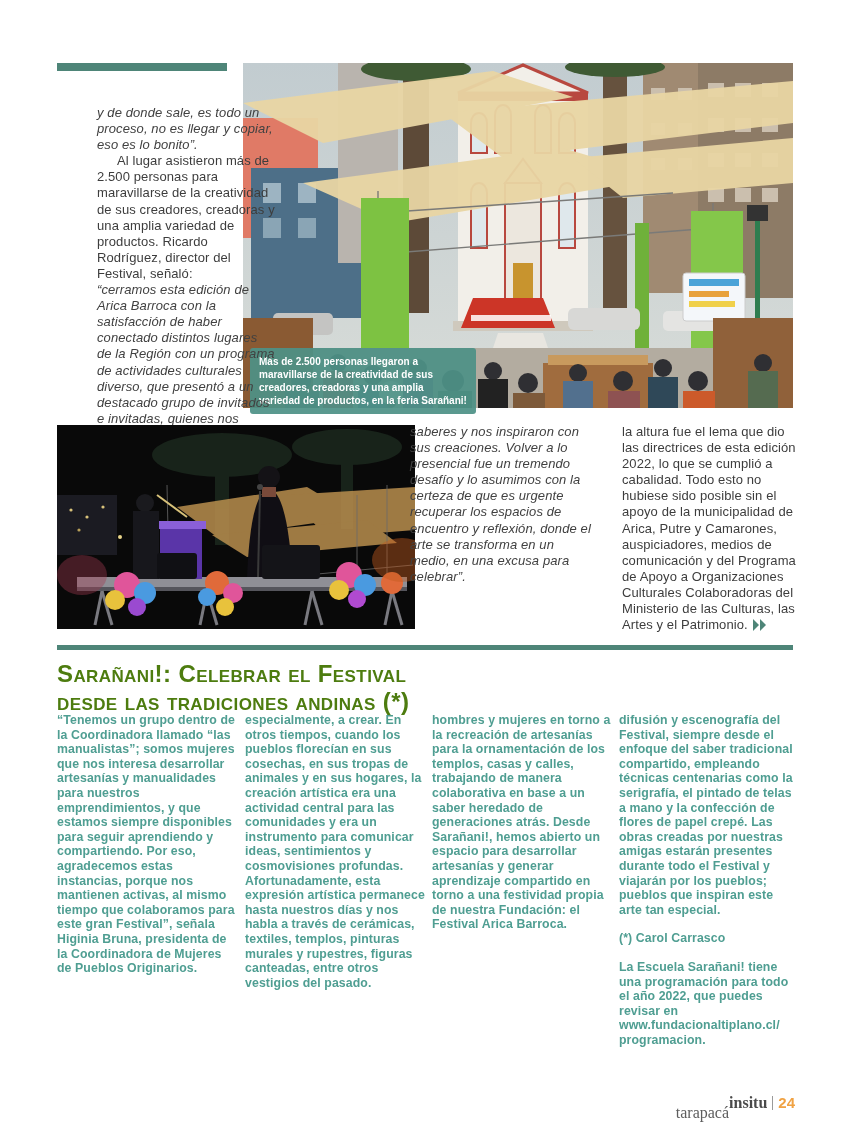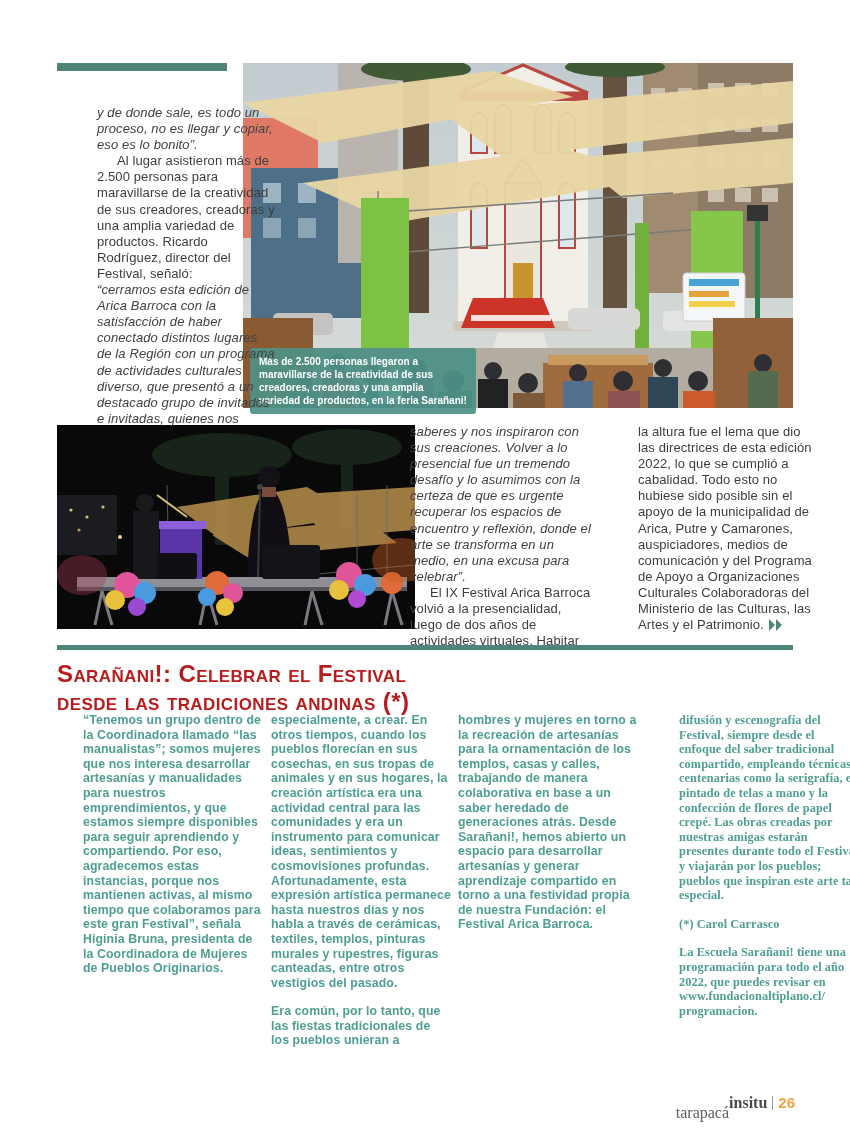--- a/index.html
+++ b/index.html
@@ -14,56 +14,55 @@
 
   
   .col-gray {
     position:absolute; color:#3d3d3d; font-size:13px; line-height:16.1px;
     letter-spacing:0.1px;
   }
   .col-gray p.ital { font-style:italic; color:#414141; }
   .col-gray p.indent { text-indent:20px; }
   #left-col   { left:57px;  top:105px; width:178px;margin-left:40px; }
   #mid-col-a  { left:410px; top:424px; width:186px; }
-  #mid-col-b  { left:638px; top:424px; width:176px; }
+  #mid-col-b  { left:622px; top:424px; width:176px; }
   .chevron-inline { display:inline-block; vertical-align:-2px; margin-left:4px; }
 
   
   .photo { position:absolute; display:block; }
   #top-photo   { left:243px; top:63px;  width:550px; height:345px; }
   #night-photo { left:57px;  top:425px; width:358px; height:204px; }
 
   
   .photo-caption {
     position:absolute; left:250px; top:348px; width:226px;
     background:rgba(78,145,134,0.93); border-radius:3px;
     color:#ffffff; font-weight:bold; font-size:10px; line-height:13px;
     padding:7px 9px;
   }
 
   
   .section-rule { position:absolute; left:57px; top:645px; width:736px; height:5px; background:#4e8578; }
   .section-heading {
     position:absolute; left:57px; top:660px; width:600px;
-    color:#b91c1c; font-variant:small-caps; font-weight:bold;
+    color:#4d7c0f; font-variant:small-caps; font-weight:bold;
     font-size:24px; line-height:28px; letter-spacing:0.4px;
   }
 
   
   .col-teal {
     position:absolute; top:713px; width:180px;
     color:#4f9e92; font-size:12.3px; line-height:14.6px; font-weight:600;
     letter-spacing:0.1px;
-    margin-left:26px;
   }
   .col-teal p { margin-bottom:14px; }
   #bcol-1 { left:57px; }
   #bcol-2 { left:245px; }
   #bcol-3 { left:432px; }
-  #bcol-4 { left:653px;font-family:Liberation Serif, serif; }
+  #bcol-4 { left:619px; }
 
   
   .footer {
     position:absolute; right:55px; top:1083px; display:flex; align-items:center;
     font-family:"Liberation Serif", serif; font-size:16px;
   }
   .brand-light { color:#5d5d5d;margin-top:21px; }
   .brand-bold  { color:#4a4a4a; font-weight:bold; }
   .footer-sep  { width:1px; height:14px; background:#9a9a9a; margin:0 5px; }
   .page-number { color:#f0a243; font-weight:bold; font-family:"Liberation Sans", sans-serif; font-size:15px; }
@@ -299,51 +298,49 @@
         <circle cx="300" cy="174" r="9" fill="#b04ad0"></circle>
       <circle cx="335" cy="158" r="11" fill="#e06a3a"></circle>
     </g>
 
     <ellipse cx="345" cy="135" rx="30" ry="22" fill="#c05a20" opacity="0.45"></ellipse>
     <ellipse cx="25" cy="150" rx="25" ry="20" fill="#a03a50" opacity="0.4"></ellipse>
   </svg>
 
   <div id="mid-col-a" class="col-gray">
     <p class="ital">saberes y nos inspiraron con sus creaciones. Volver a lo presencial fue un tremendo desafío y lo asumimos con la certeza de que es urgente recuperar los espacios de encuentro y reflexión, donde el arte se transforma en un medio, en una excusa para celebrar”.</p>
-    <p class="indent">El IX Festival Arica Barroca volvió a la presencialidad, luego de dos años de actividades virtuales. Habitar</p>
   </div>
   <div id="mid-col-b" class="col-gray">
     <p><span>la altura fue el lema que dio las directrices de esta edición 2022, lo que se cumplió a cabalidad. Todo esto no hubiese sido posible sin el apoyo de la municipalidad de Arica, Putre y Camarones, auspiciadores, medios de comunicación y del Programa de Apoyo a Organizaciones Culturales Colaboradoras del Ministerio de las Culturas, las Artes y el Patrimonio.</span><svg class="chevron-inline" width="16" height="12" viewBox="0 0 16 12">
           <path d="M1 0 L7 6 L1 12 Z" fill="#4e8578"></path>
           <path d="M8 0 L14 6 L8 12 Z" fill="#4e8578"></path>
         </svg></p>
   </div>
 
   <div class="section-rule"></div>
   <div class="section-heading">
     <div>Sarañani!: Celebrar el Festival</div>
     <div>desde las tradiciones andinas (*)</div>
   </div>
 
   <div id="bcol-1" class="col-teal">
     <p>“Tenemos un grupo dentro de la Coordinadora llamado “las manualistas”; somos mujeres que nos interesa desarrollar artesanías y manualidades para nuestros emprendimientos, y que estamos siempre disponibles para seguir aprendiendo y compartiendo. Por eso, agradecemos estas instancias, porque nos mantienen activas, al mismo tiempo que colaboramos para este gran Festival”, señala Higinia Bruna, presidenta de la Coordinadora de Mujeres de Pueblos Originarios.</p>
   </div>
   <div id="bcol-2" class="col-teal">
     <p>especialmente, a crear. En otros tiempos, cuando los pueblos florecían en sus cosechas, en sus tropas de animales y en sus hogares, la creación artística era una actividad central para las comunidades y era un instrumento para comunicar ideas, sentimientos y cosmovisiones profundas. Afortunadamente, esta expresión artística permanece hasta nuestros días y nos habla a través de cerámicas, textiles, templos, pinturas murales y rupestres, figuras canteadas, entre otros vestigios del pasado.</p>
-    <p>Era común, por lo tanto, que las fiestas tradicionales de los pueblos unieran a</p>
   </div>
   <div id="bcol-3" class="col-teal">
     <p>hombres y mujeres en torno a la recreación de artesanías para la ornamentación de los templos, casas y calles, trabajando de manera colaborativa en base a un saber heredado de generaciones atrás. Desde Sarañani!, hemos abierto un espacio para desarrollar artesanías y generar aprendizaje compartido en torno a una festividad propia de nuestra Fundación: el Festival Arica Barroca.</p>
   </div>
   <div id="bcol-4" class="col-teal">
     <p>difusión y escenografía del Festival, siempre desde el enfoque del saber tradicional compartido, empleando técnicas centenarias como la serigrafía, el pintado de telas a mano y la confección de flores de papel crepé. Las obras creadas por nuestras amigas estarán presentes durante todo el Festival y viajarán por los pueblos; pueblos que inspiran este arte tan especial.</p>
     <p>(*) Carol Carrasco</p>
     <p>La Escuela Sarañani! tiene una programación para todo el año 2022, que puedes revisar en www.fundacionaltiplano.cl/ programacion.</p>
   </div>
 
   <div class="footer">
     <span class="brand-light">tarapacá</span>
       <span class="brand-bold">insitu</span>
     <span class="footer-sep"></span>
-    <span class="page-number">26</span>
+    <span class="page-number">24</span>
   </div>
 
 </div>
 
 </body></html>

